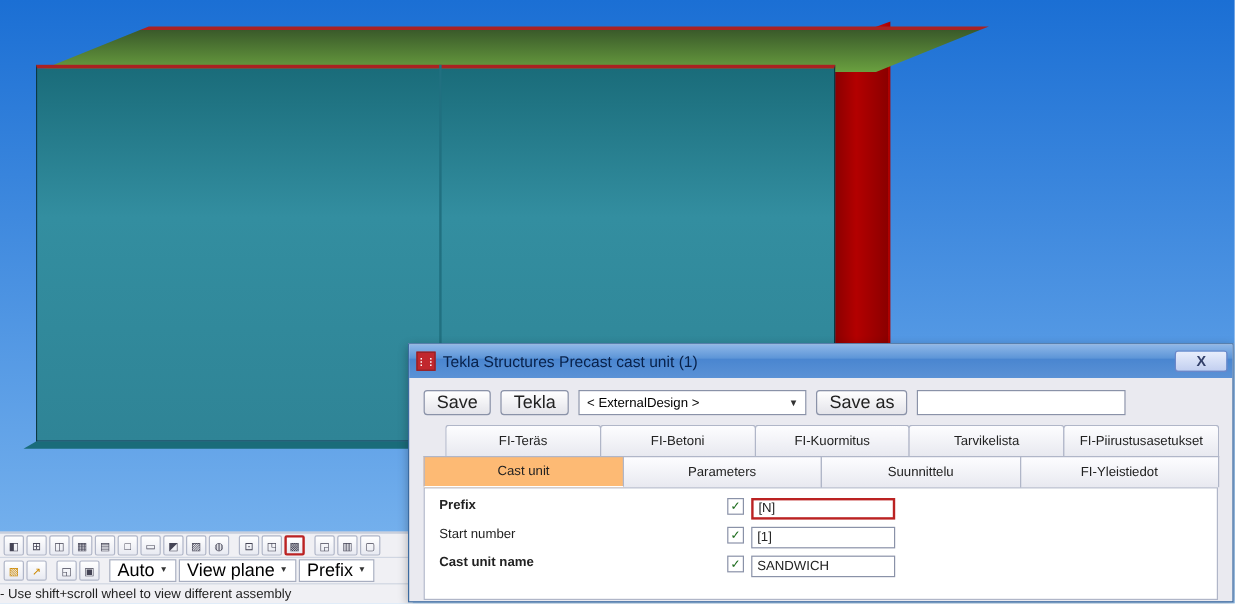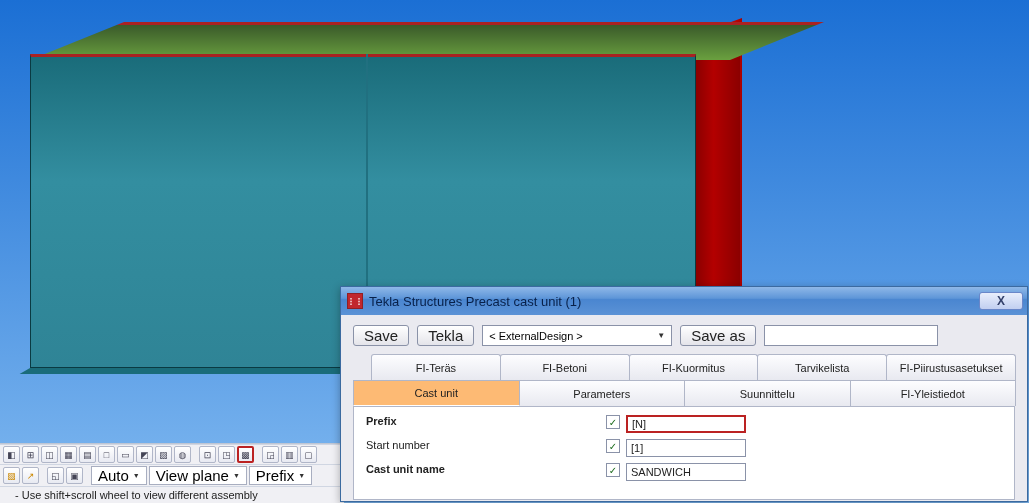--- a/index.html
+++ b/index.html
@@ -79,21 +79,21 @@
   .tb-icon.hl { border: 2px solid #b22; }
   .tb-sep { width: 4px; }
   .tb-combo {
     height: 19px; padding: 0 6px;
     border: 1px solid #a8aec0;
     background: #fff;
     font-size: 15px;
     display: flex; align-items: center; gap: 4px;
   }
   .tb-combo::after { content: "▼"; font-size: 7px; color: #333; }
-  .status-line { font-size: 11px; color: #222; padding: 2px 15px; border-top: 1px solid #d0d6e2; }
+  .status-line { font-size: 11px; color: #222; padding: 2px 0; border-top: 1px solid #d0d6e2; }
 
   
   .dialog {
     position: absolute;
     left: 340px; top: 286px;
     width: 688px; height: 216px;
     border: 1px solid #3b6aa0;
     background: #eaeaf0;
     box-shadow: 0 2px 8px rgba(0,0,0,0.3);
   }

